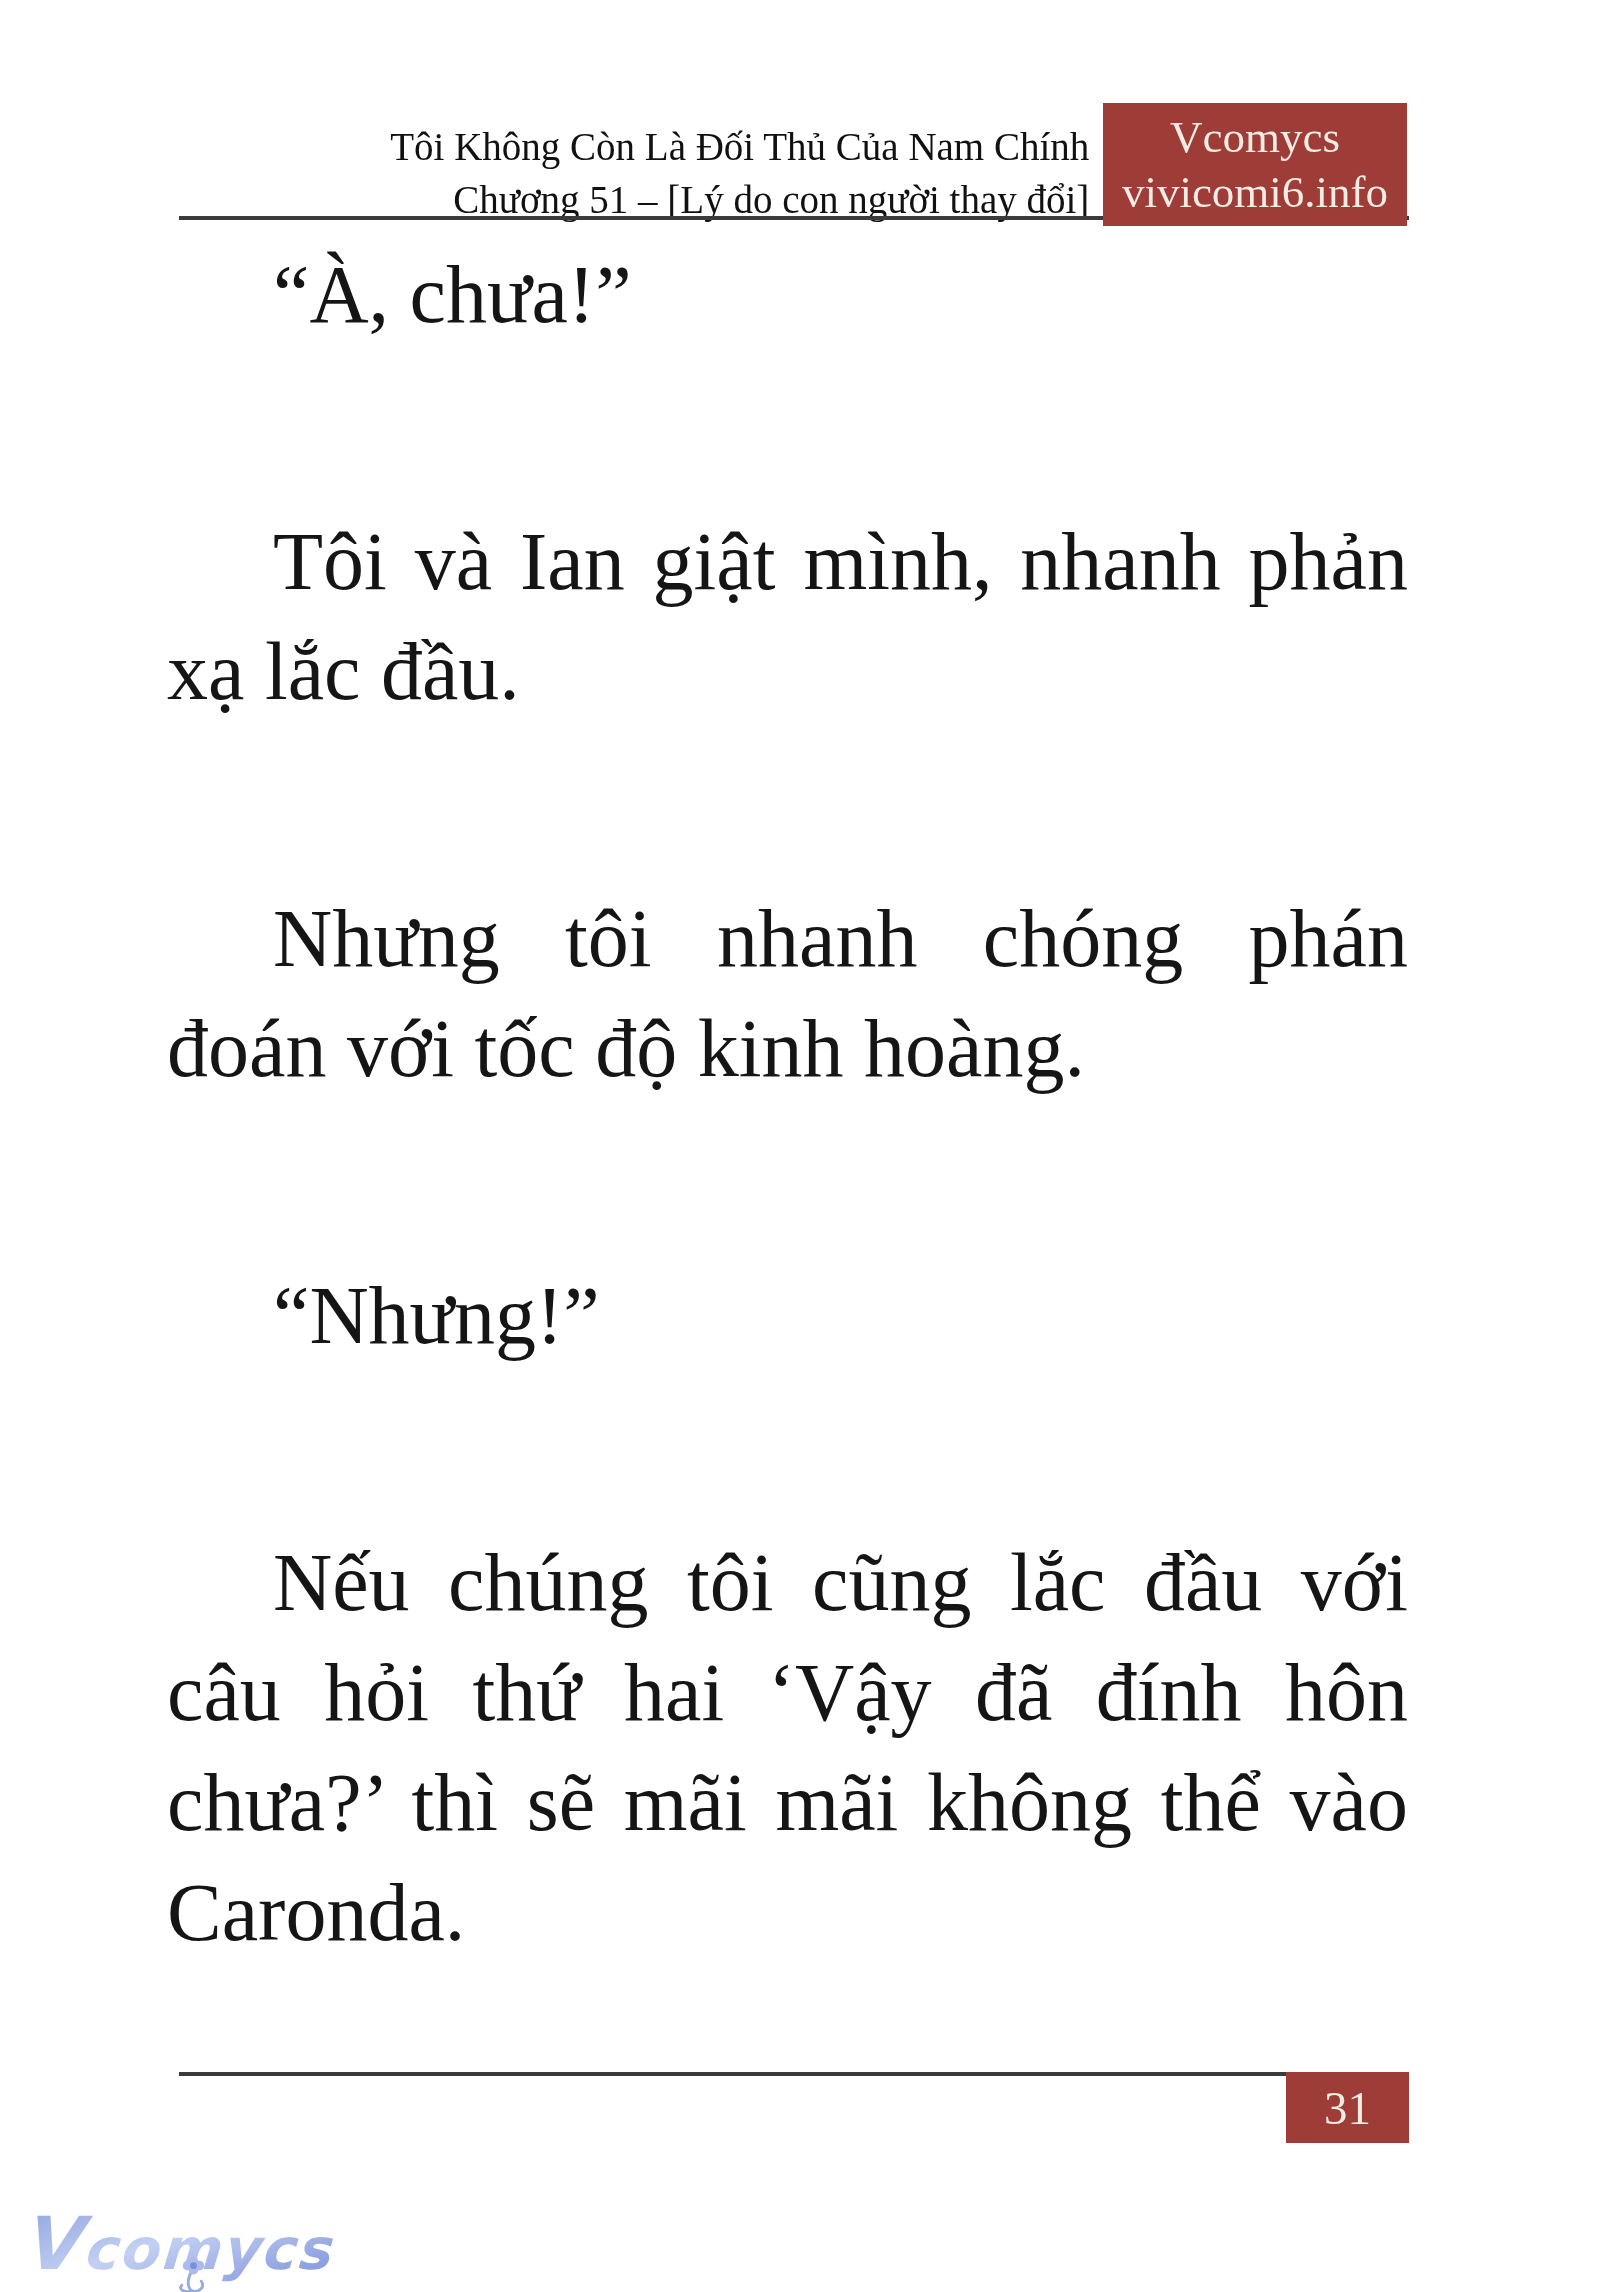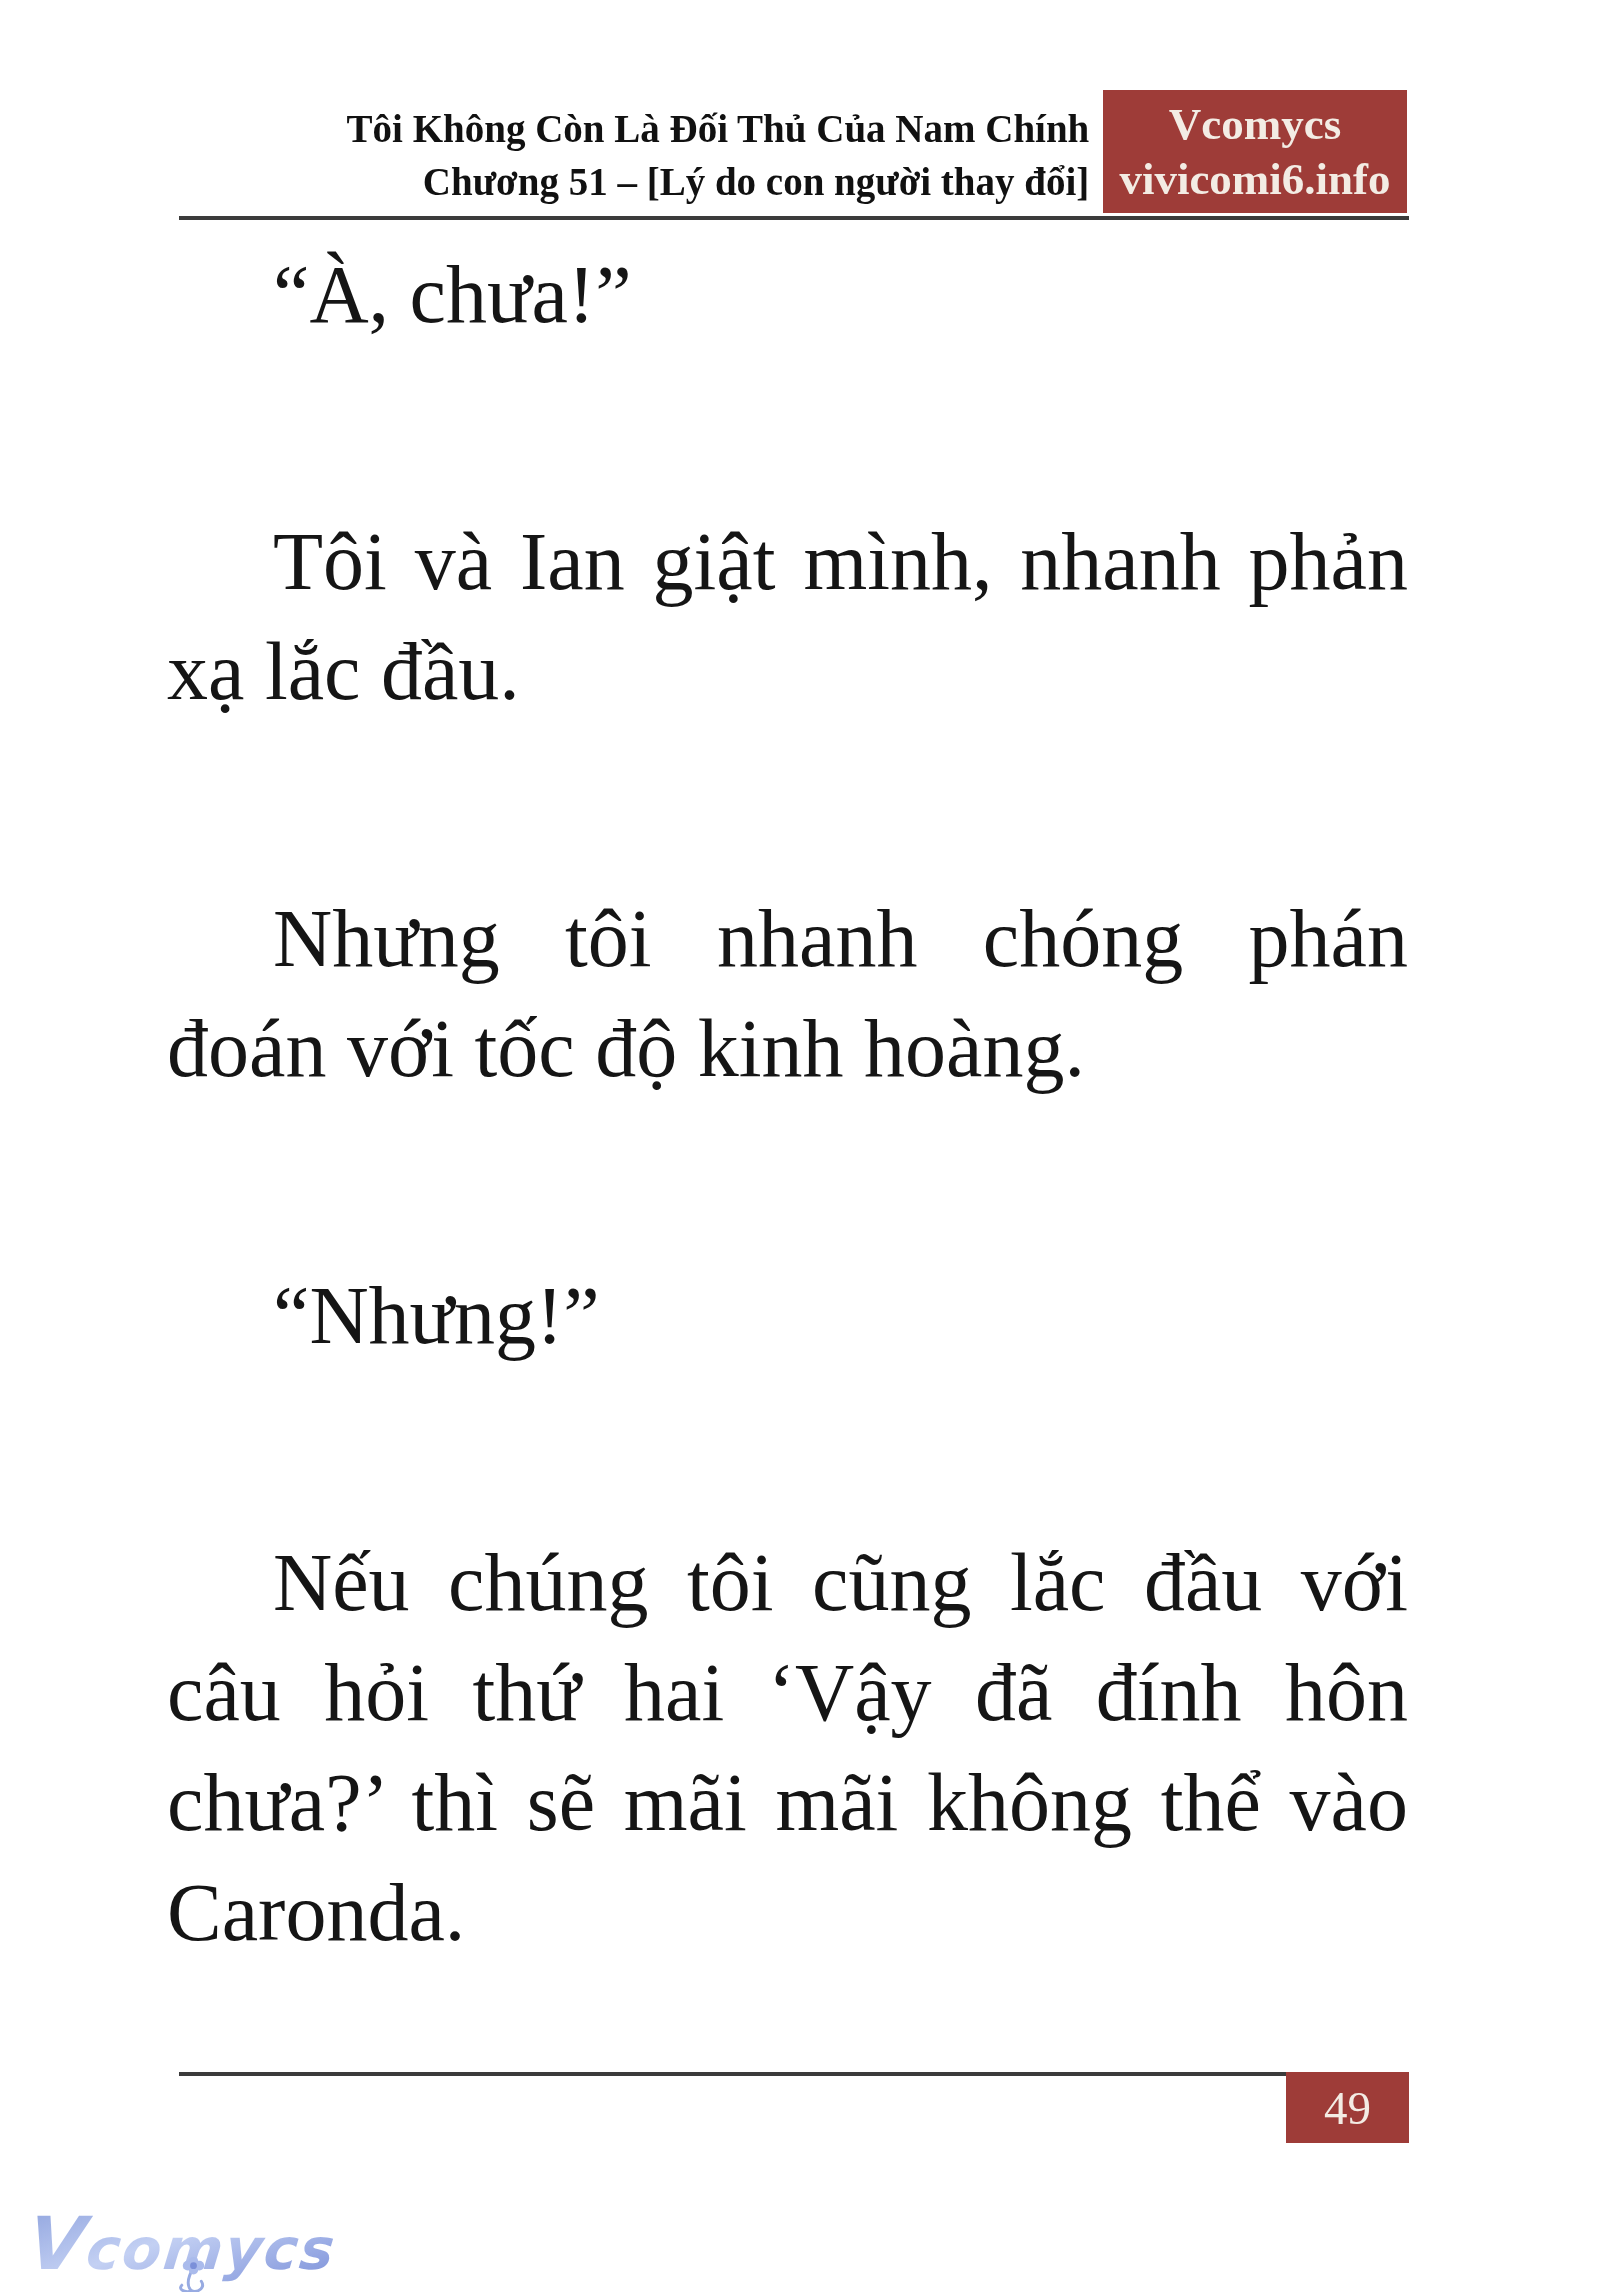--- a/index.html
+++ b/index.html
@@ -8,22 +8,22 @@
     width:1621px;height:2293px;
     background:#ffffff;
     overflow:hidden;
     font-family:"Liberation Serif","DejaVu Serif",serif;
     color:#161616;
   }
 
   
   .header-row{
     position:absolute;
-    left:179px;top:90px;width:1228px;
-    display:flex;justify-content:flex-end;align-items:flex-start;font-weight:bold;
+    left:179px;top:103px;width:1228px;
+    display:flex;justify-content:flex-end;align-items:flex-end;
   }
   .header-titles{
     text-align:right;
     margin-right:13.7px;
     margin-top:11.8px;
     font-size:39px;
     line-height:53px;
     color:#111111;
     white-space:nowrap;
   }
@@ -136,21 +136,21 @@
     <p>“À, chưa!”</p>
     <p>Tôi và Ian giật mình, nhanh phản xạ lắc đầu.</p>
     <p>Nhưng tôi nhanh chóng phán đoán với tốc độ kinh hoàng.</p>
     <p>“Nhưng!”</p>
     <p>Nếu chúng tôi cũng lắc đầu với câu hỏi thứ hai ‘Vậy đã đính hôn chưa?’ thì sẽ mãi mãi không thể vào Caronda.</p>
   </div>
 
   <div class="footer-divider"></div>
   <div class="footer-bar">
     <div class="page-number-badge">
-      <span>49</span>
+      <span>31</span>
     </div>
   </div>
 
   <div class="watermark">
     <span class="watermark-text"><span class="wm-cap">V</span><span>comycs</span></span>
     <svg class="watermark-flower" viewBox="0 0 40 46" xmlns="http://www.w3.org/2000/svg">
       <g fill="none" stroke="#98abe2" stroke-width="3" stroke-linecap="round">
         <path d="M20 18 C 14 28, 12 36, 18 42"></path>
         <path d="M18 42 C 10 44, 4 40, 8 36"></path>
         <path d="M18 42 C 26 44, 32 38, 28 32"></path>

